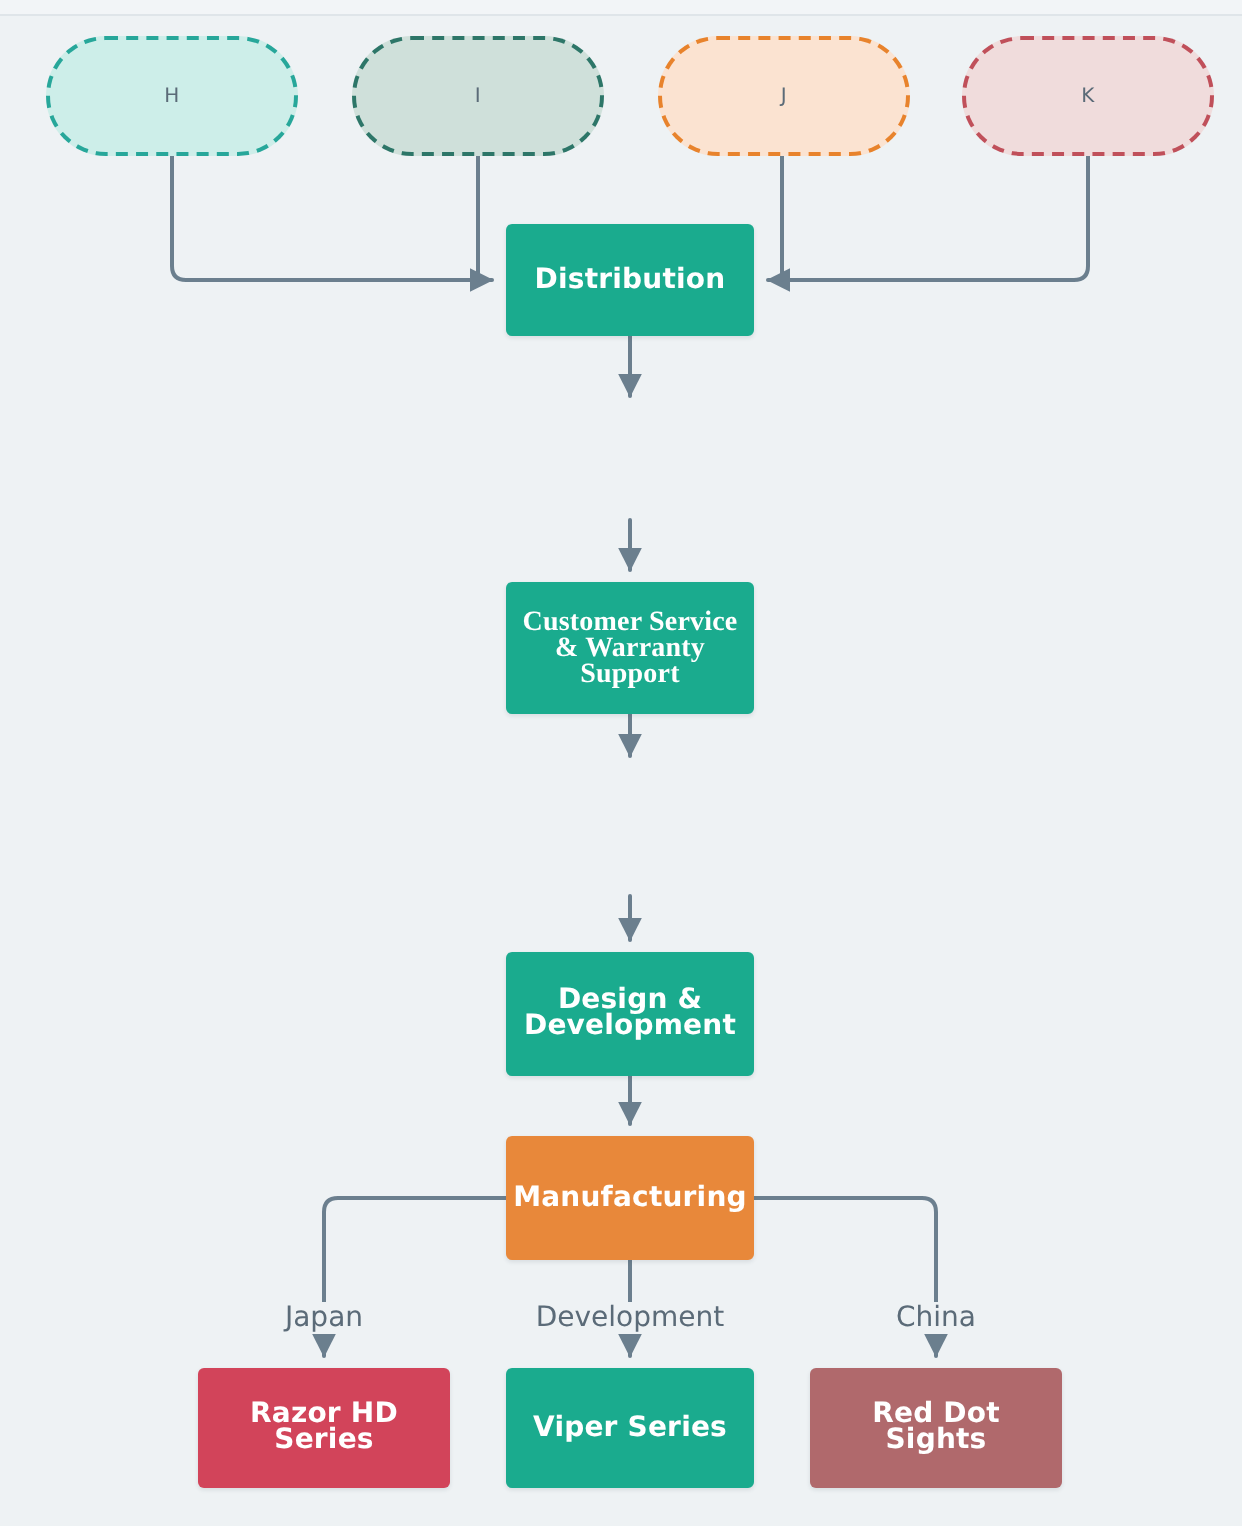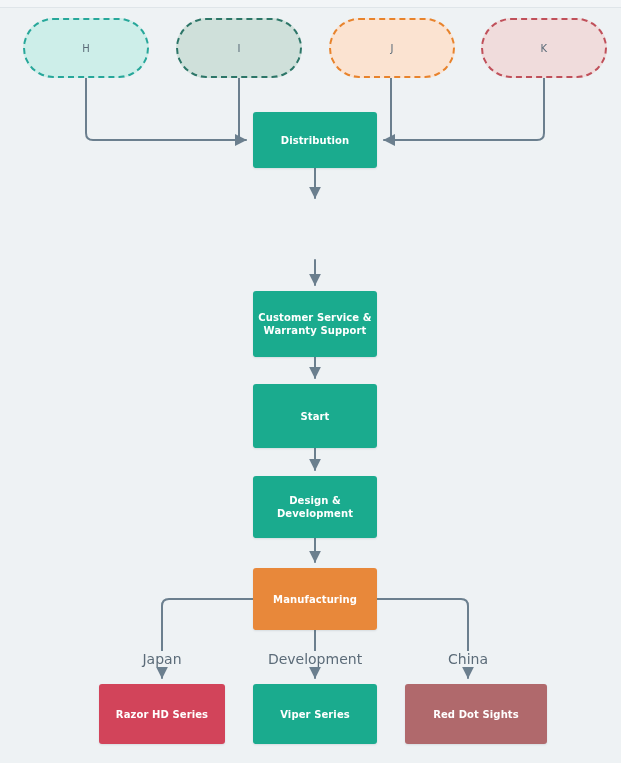--- a/index.html
+++ b/index.html
@@ -21,21 +21,21 @@
     position:absolute;left:0;top:0;width:621px;height:763px;
     pointer-events:none;
   }
   .node{
     position:absolute;
     box-sizing:border-box;
     display:flex;align-items:center;justify-content:center;
     text-align:center;
     color:#ffffff;
     font-weight:bold;
-    font-size:10px;
+    font-size:14px;
     line-height:13px;
     border-radius:3px;
     box-shadow:0 1px 2px rgba(60,80,95,.13);
     letter-spacing:.1px;
     padding:2px 4px;
   }
   .node.teal{background:#1aab8e;}
   .node.orange{background:#e8883a;}
   .node.crimson{background:#d2445a;}
   .node.rose{background:#b0696c;}
@@ -110,39 +110,36 @@
   <div class="term t-j" style="left:329px;top:18px;width:126px;height:60px;">
     <span>J</span>
   </div>
   <div class="term t-k" style="left:481px;top:18px;width:126px;height:60px;">
     <span>K</span>
   </div>
 
   <div class="node teal" style="left:253px;top:112px;width:124px;height:56px;">
     <span>Distribution</span>
   </div>
-  <div class="node teal" style="left:253px;top:291px;width:124px;height:66px;">
+  <div class="node teal" style="left:253px;top:291px;width:124px;height:66px;font-family:Liberation Serif, serif;">
     <span>Customer Service &amp; Warranty Support</span>
-  </div>
-  <div class="node teal" style="left:253px;top:384px;width:124px;height:64px;">
-    <span>Start</span>
   </div>
   <div class="node teal" style="left:253px;top:476px;width:124px;height:62px;">
     <span>Design &amp; Development</span>
   </div>
   <div class="node orange" style="left:253px;top:568px;width:124px;height:62px;">
     <span>Manufacturing</span>
   </div>
   <div class="node crimson" style="left:99px;top:684px;width:126px;height:60px;">
     <span>Razor HD Series</span>
   </div>
   <div class="node teal" style="left:253px;top:684px;width:124px;height:60px;">
     <span>Viper Series</span>
   </div>
-  <div class="node rose" style="left:405px;top:684px;width:142px;height:60px;">
+  <div class="node rose" style="left:405px;top:684px;width:126px;height:60px;">
     <span>Red Dot Sights</span>
   </div>
 
   <div class="edge-label" style="left:162px;top:651px;">Japan</div>
   <div class="edge-label" style="left:315px;top:651px;">Development</div>
   <div class="edge-label" style="left:468px;top:651px;">China</div>
 
 </div>
 
 </body></html>

